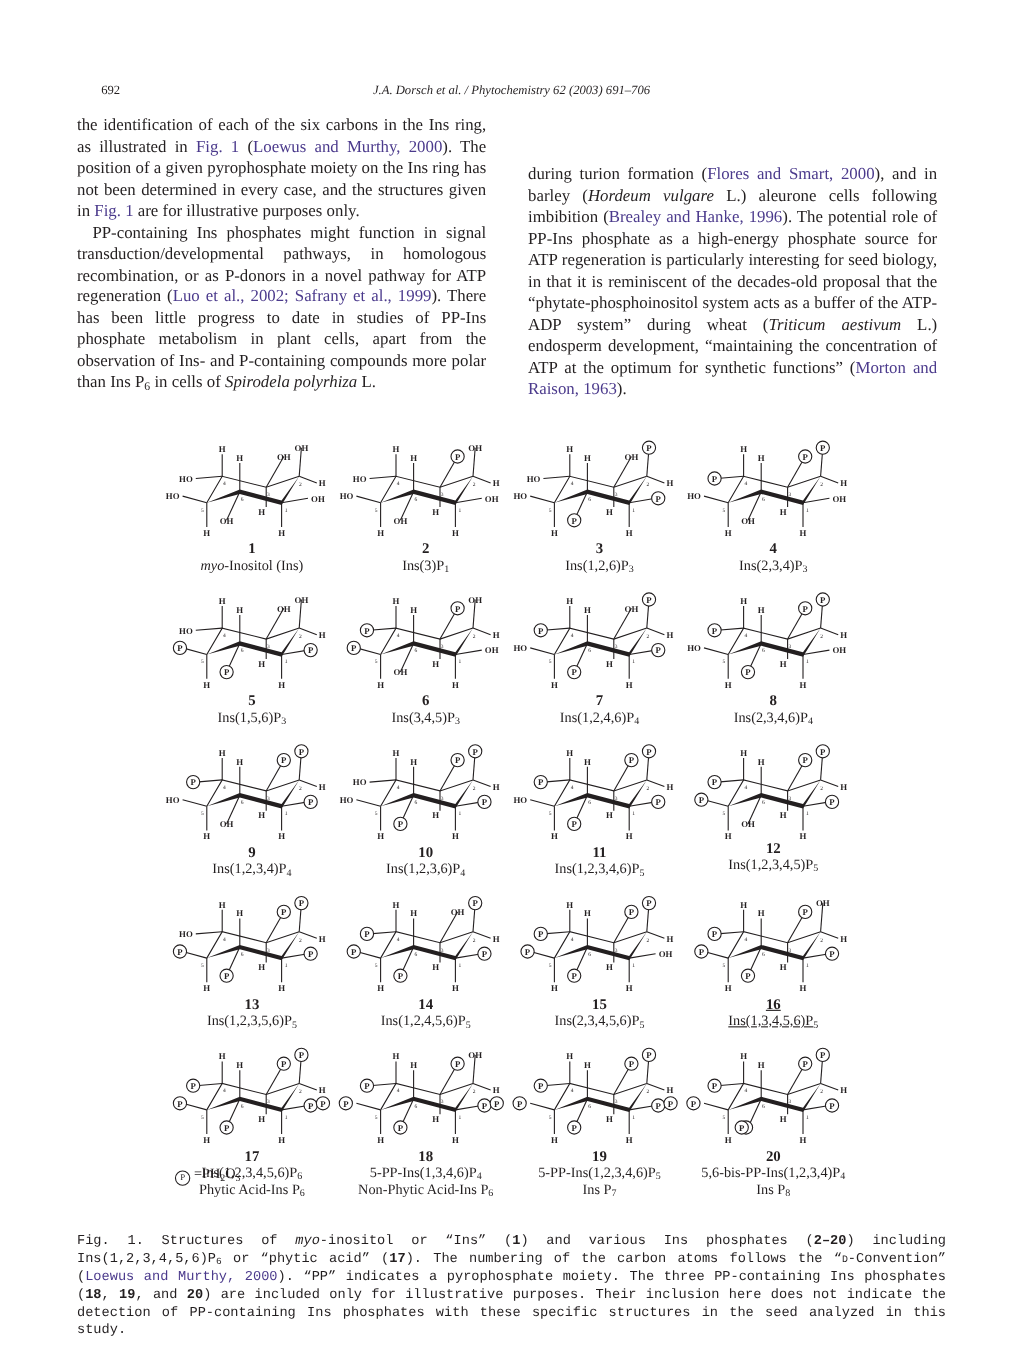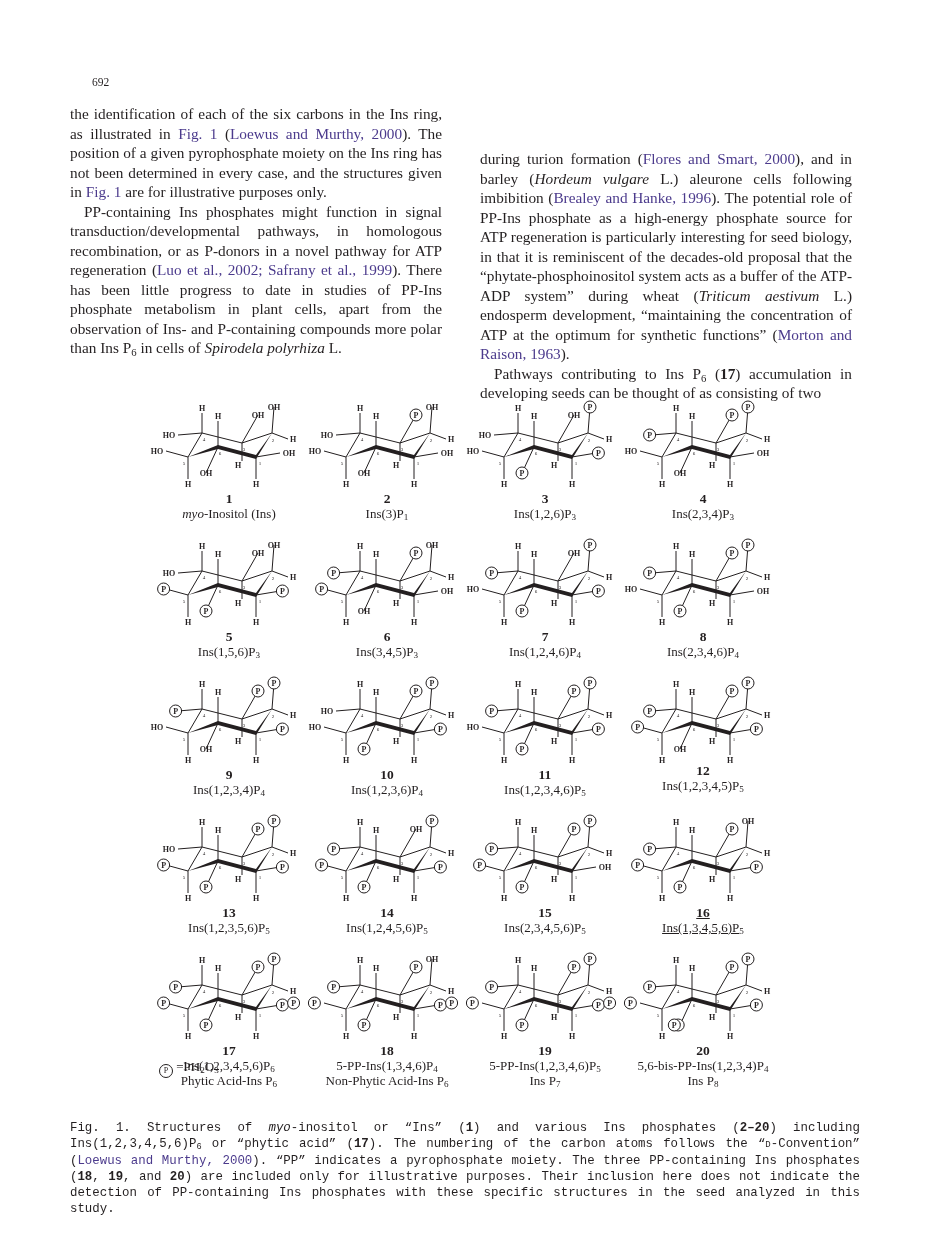--- a/index.html
+++ b/index.html
@@ -24,30 +24,30 @@
   .p-circ { display: inline-block; width: 12px; height: 12px; border: 1.2px solid #231f20; border-radius: 50%;
             font-size: 8px; line-height: 12px; text-align: center; font-family: "Liberation Serif", serif; vertical-align: -2px; }
   .caption { position: absolute; left: 70px; top: 1120px; width: 790px; font-size: 12.4px; line-height: 16.3px; text-align: justify; font-family: Liberation Mono, monospace; }
   .sc { font-variant: small-caps; }
 </style>
 </head>
 <body>
 
 <div class="running-head">
   <span class="page-num">692</span>
+  <span class="journal">J.A. Dorsch et al. / Phytochemistry 62 (2003) 691–706</span>
 </div>
 
 <div class="col col-left">
   <p><span>the identification of each of the six carbons in the Ins ring, as illustrated in </span><span class="link">Fig. 1</span><span> (</span><span class="link">Loewus and Murthy, 2000</span><span>). The position of a given pyrophosphate moiety on the Ins ring has not been determined in every case, and the structures given in </span><span class="link">Fig. 1</span><span> are for illustrative purposes only.</span></p>
   <p class="indent"><span>PP-containing Ins phosphates might function in signal transduction/developmental pathways, in homologous recombination, or as P-donors in a novel pathway for ATP regeneration (</span><span class="link">Luo et al., 2002; Safrany et al., 1999</span><span>). There has been little progress to date in studies of PP-Ins phosphate metabolism in plant cells, apart from the observation of Ins- and P-containing compounds more polar than Ins P</span><sub>6</sub><span> in cells of </span><span style="font-style: italic;">Spirodela polyrhiza</span><span> L.</span></p>
 </div>
 
 <div class="col col-right">
   <p><span>during turion formation (</span><span class="link">Flores and Smart, 2000</span><span>), and in barley (</span><span style="font-style: italic;">Hordeum vulgare</span><span> L.) aleurone cells following imbibition (</span><span class="link">Brealey and Hanke, 1996</span><span>). The potential role of PP-Ins phosphate as a high-energy phosphate source for ATP regeneration is particularly interesting for seed biology, in that it is reminiscent of the decades-old proposal that the “phytate-phosphoinositol system acts as a buffer of the ATP-ADP system” during wheat (</span><span style="font-style: italic;">Triticum aestivum</span><span> L.) endosperm development, “maintaining the concentration of ATP at the optimum for synthetic functions” (</span><span class="link">Morton and Raison, 1963</span><span>).</span></p>
-  <p class="indent"><span>Pathways contributing to Ins P</span><sub>6</sub><span> (</span><span style="font-weight: bold;">17</span><span>) accumulation in developing seeds can be thought of as consisting of two</span></p>
 </div>
 
 <div class="figure">
   <svg class="fig-svg" id="fig-svg" width="630" height="690">
       <g transform="translate(10,0)">
         <polyline points="28,62 42,38 82,48 112,38" fill="none" stroke="#231f20" stroke-width="1"></polyline>
         <polygon points="28,62 58,50 96,60 112,38 96,64 58,54" fill="#231f20"></polygon>
         <line x1="42" y1="38" x2="42" y2="18" stroke="#231f20"></line>
         <text x="42" y="16" font-size="8" font-family="Liberation Serif, serif" font-weight="bold" text-anchor="middle" fill="#231f20">H</text>
         <line x1="58" y1="52" x2="58" y2="26" stroke="#231f20"></line>

